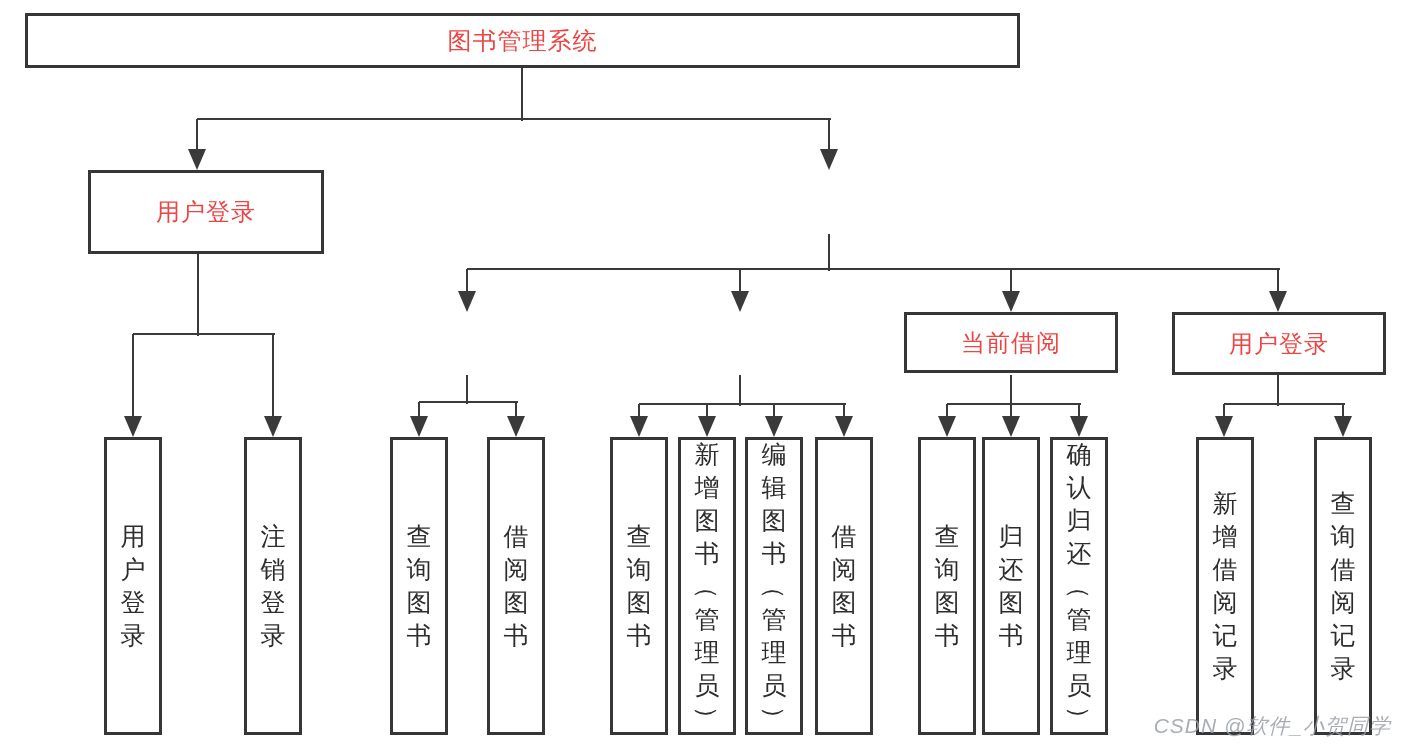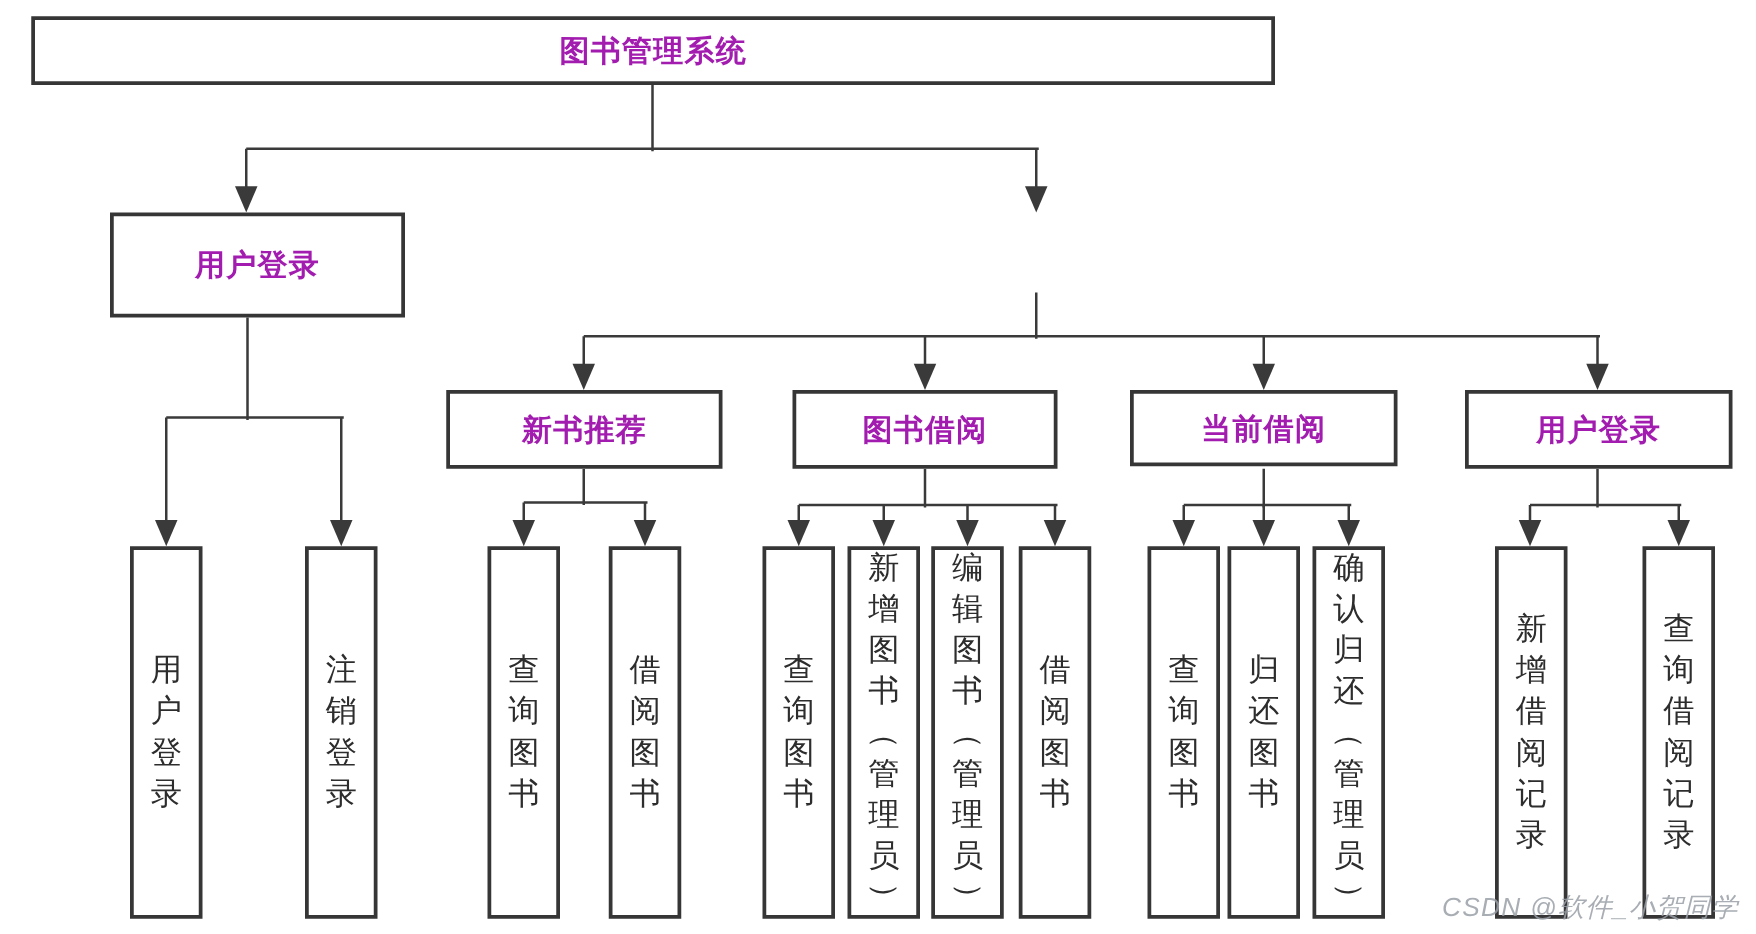--- a/index.html
+++ b/index.html
@@ -4,21 +4,21 @@
 <style>
   html,body{margin:0;padding:0;background:#fff;}
   .canvas{
     position:relative;width:1405px;height:747px;background:#ffffff;overflow:hidden;
     font-family:"Liberation Sans","DejaVu Sans",sans-serif;
   }
   .box{
     position:absolute;box-sizing:border-box;border:3px solid #363636;background:#fff;
     display:flex;align-items:center;justify-content:center;z-index:2;
   }
-  .hlabel{font-size:24px;color:#a21caf;letter-spacing:1px;white-space:nowrap;font-weight:bold;}
+  .hlabel{font-size:24px;color:#ef4444;letter-spacing:1px;white-space:nowrap;}
   .vbox{
     position:absolute;box-sizing:border-box;top:437px;width:58px;height:298px;
     border:3px solid #363636;background:#fff;display:flex;align-items:center;justify-content:center;z-index:2;
   }
   .vlabel{display:flex;flex-direction:column;align-items:center;font-size:25px;color:#2d2d2d;}
   .vlabel span{display:block;height:33px;line-height:33px;width:27px;text-align:center;}
   .vlabel span.paren{transform:rotate(90deg);}
   .hline{position:absolute;height:2px;background:#3a3a3a;z-index:1;}
   .vline{position:absolute;width:2px;background:#3a3a3a;z-index:1;}
   .arrow{position:absolute;width:0;height:0;border-left:9px solid transparent;
@@ -34,26 +34,20 @@
 <div class="canvas">
 
   <div class="box" style="left:25px;top:13px;width:995px;height:55px">
     <span class="hlabel">图书管理系统</span>
   </div>
 
   <div class="box" style="left:88px;top:170px;width:236px;height:84px">
     <span class="hlabel">用户登录</span>
   </div>
 
-  <div class="box" style="left:357px;top:312px;width:221px;height:63px">
-    <span class="hlabel">新书推荐</span>
-  </div>
-  <div class="box" style="left:634px;top:312px;width:212px;height:63px">
-    <span class="hlabel">图书借阅</span>
-  </div>
   <div class="box" style="left:904px;top:312px;width:214px;height:61px">
     <span class="hlabel">当前借阅</span>
   </div>
   <div class="box" style="left:1172px;top:312px;width:214px;height:63px">
     <span class="hlabel">用户登录</span>
   </div>
 
   <div class="vbox" style="left:104px">
     <span class="vlabel">
         <span>用</span>

